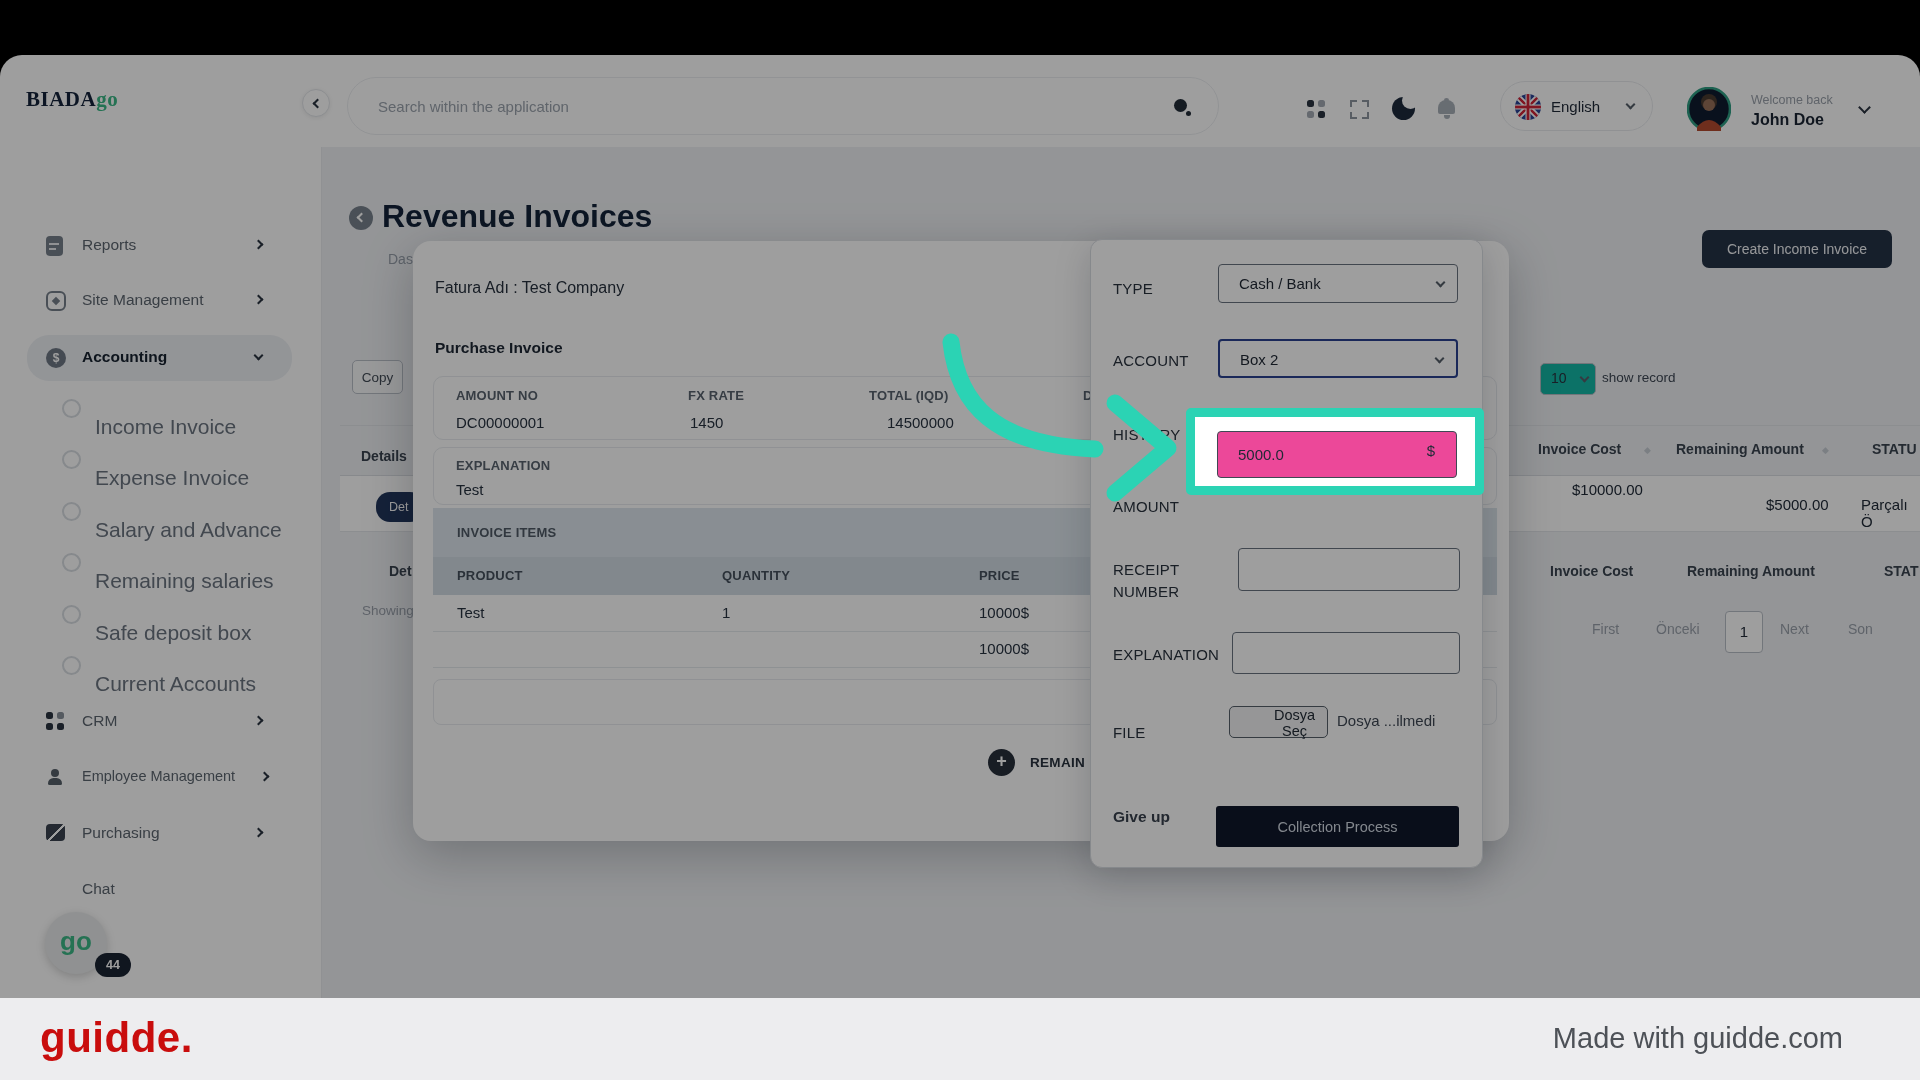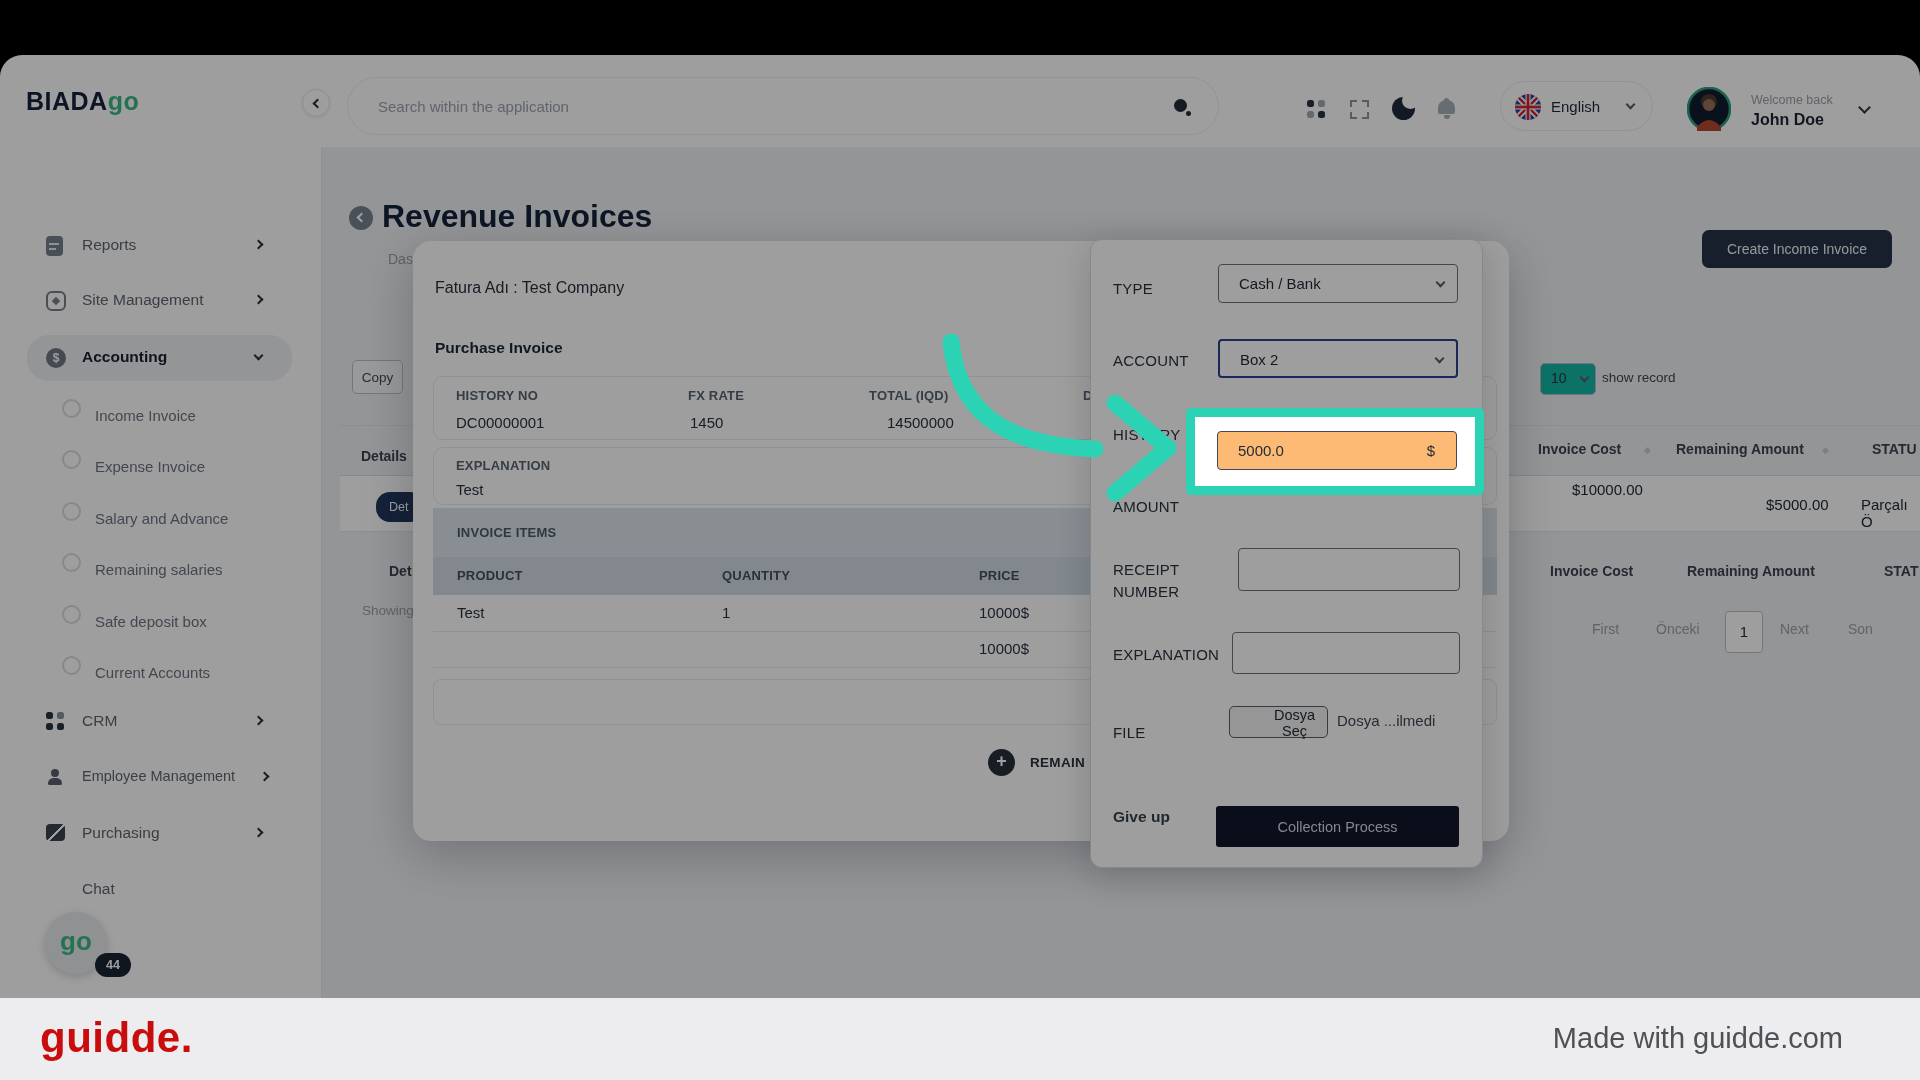--- a/index.html
+++ b/index.html
@@ -7,40 +7,40 @@
               font-family:"Liberation Sans", sans-serif; }
   .ab { position:absolute; }
 
   
   #app { left:0; top:55px; width:1920px; height:943px; background:#ffffff;
          border-radius:22px 22px 0 0; overflow:hidden; }
   #contentbg { left:321px; top:92px; width:1599px; height:851px; background:#eff1f4; }
   #sidebarline { left:321px; top:92px; width:1px; height:851px; background:#e8eaee; }
 
   
-  .logo { font-size:25px; font-weight:800; letter-spacing:.5px; }
+  .logo { font-size:21px; font-weight:800; letter-spacing:.5px;font-family:Liberation Serif, serif; }
   .searchpill { border:1.5px solid #eceef1; background:#fff; border-radius:29px; }
   .pill { border:1.5px solid #e9ebee; border-radius:25px; background:#fff; }
 
   
   .cv { display:inline-block; width:9px; height:9px; border-right:2.2px solid #2b3441;
         border-bottom:2.2px solid #2b3441; transform:rotate(45deg); }
   .cv-r { transform:rotate(-45deg); }
   .cv-l { transform:rotate(135deg); }
   .cv-sm { width:7px; height:7px; }
 
   
   .sitem { left:27px; width:265px; height:40px; border-radius:22px; }
   .slabel { position:absolute; left:55px; top:10px; font-size:15.5px; color:#5d6670; }
   .sactive { background:#edf0f4; }
   .sactive .slabel { font-weight:700; color:#17222f; }
   .schev { position:absolute; right:30px; top:15px; }
   .radio { position:absolute; left:35px; top:10px; width:19px; height:19px;
            border:2px solid #d8dde2; border-radius:50%; background:#fff; }
-  .sublabel { position:absolute; left:68px; top:18px; font-size:15px; color:#6b7480; }
+  .sublabel { position:absolute; left:68px; top:26px; font-size:21px; color:#6b7480; }
   .sic { position:absolute; left:19px; top:10px; width:20px; height:20px; }
 
   .griddots span { position:absolute; width:7px; height:7px; border-radius:2.5px; background:#2b3441; }
   .griddots span:nth-child(2){ left:11px; background:#a3aab4; }
   .griddots span:nth-child(3){ top:11px; background:#a3aab4; }
   .griddots span:nth-child(4){ left:11px; top:11px; }
   .griddots.dk span:nth-child(2){ background:#8a919b; }
   .griddots.dk span:nth-child(3){ background:#2b3441; }
 
   
@@ -282,21 +282,21 @@
     <span>1</span>
   </div>
   <span class="ab mut" style="left:1780px; top:566px; font-size:14px;">Next</span>
   <span class="ab mut" style="left:1848px; top:566px; font-size:14px;">Son</span>
 
   <div id="modal" class="ab">
     <span class="ab" style="left:22px; top:38px; font-size:16px; color:#27313e;">Fatura Adı : Test Company</span>
     <span class="ab" style="left:22px; top:98px; font-size:15.5px; font-weight:700; color:#1d2734;">Purchase Invoice</span>
 
     <div class="ab mbox" style="left:20px; top:135px; width:1064px; height:64px;">
-      <span class="ab mh" style="left:22px; top:11px;">HISTORY NO</span>
+      <span class="ab mh" style="left:22px; top:11px;">AMOUNT NO</span>
       <span class="ab mh" style="left:254px; top:11px;">FX RATE</span>
       <span class="ab mh" style="left:435px; top:11px;">TOTAL (IQD)</span>
       <span class="ab mh" style="left:649px; top:11px;">DAT</span>
       <span class="ab mv" style="left:22px; top:37px;">DC00000001</span>
       <span class="ab mv" style="left:256px; top:37px;">1450</span>
       <span class="ab mv" style="left:453px; top:37px;">14500000</span>
     </div>
 
     <div class="ab mbox" style="left:20px; top:206px; width:1064px; height:58px;">
       <span class="ab mh" style="left:22px; top:10px;">EXPLANATION</span>
@@ -362,21 +362,21 @@
     <span class="ab" style="left:246px; top:472px; font-size:15px; color:#3f4854;">Dosya ...ilmedi</span>
 
     <span class="ab" style="left:22px; top:568px; font-size:15.5px; font-weight:600; color:#39424e;">Give up</span>
     <button class="ab" style="left:125px; top:566px; width:243px; height:41px; background:#0f172a; border:none; border-radius:3px; color:#d3dae4; font-size:14.5px; font-family:inherit;">Collection Process</button>
   </div>
 </div>
 
 <div id="dim" class="ab"></div>
 
 <div id="hilite" class="ab">
-  <input type="text" class="ab" style="left: 22px; top: 14px; width: 240px; height: 39px; border: 1.6px solid rgb(63, 72, 84); border-radius: 4px; padding-left: 20px; font-size: 15px; color: rgb(31, 40, 52); background: #fdba74;" value="5000.0">
+  <input type="text" class="ab" style="left: 22px; top: 14px; width: 240px; height: 47px; border: 1.6px solid rgb(63, 72, 84); border-radius: 4px; padding-left: 20px; font-size: 15px; color: rgb(31, 40, 52); background: #ec4899;" value="5000.0">
   <span class="ab" style="right:40px; top:25px; font-size:15px; color:#232c38;">$</span>
 </div>
 
 <svg id="arrowsvg" class="ab" width="1920" height="1080" viewBox="0 0 1920 1080">
   <path d="M 951 342 C 958 405, 995 445, 1095 449" fill="none" stroke="#2bd3b4" stroke-width="17" stroke-linecap="round"></path>
   <path d="M 1115 403 L 1168 448 L 1115 493" fill="none" stroke="#2bd3b4" stroke-width="17" stroke-linecap="round" stroke-linejoin="round"></path>
 </svg>
 
 <div id="footer" class="ab">
   <span class="ab" style="left:40px; top:16px; font-size:42px; font-weight:700; color:#c90d0d; letter-spacing:.5px;">guidde.</span>

